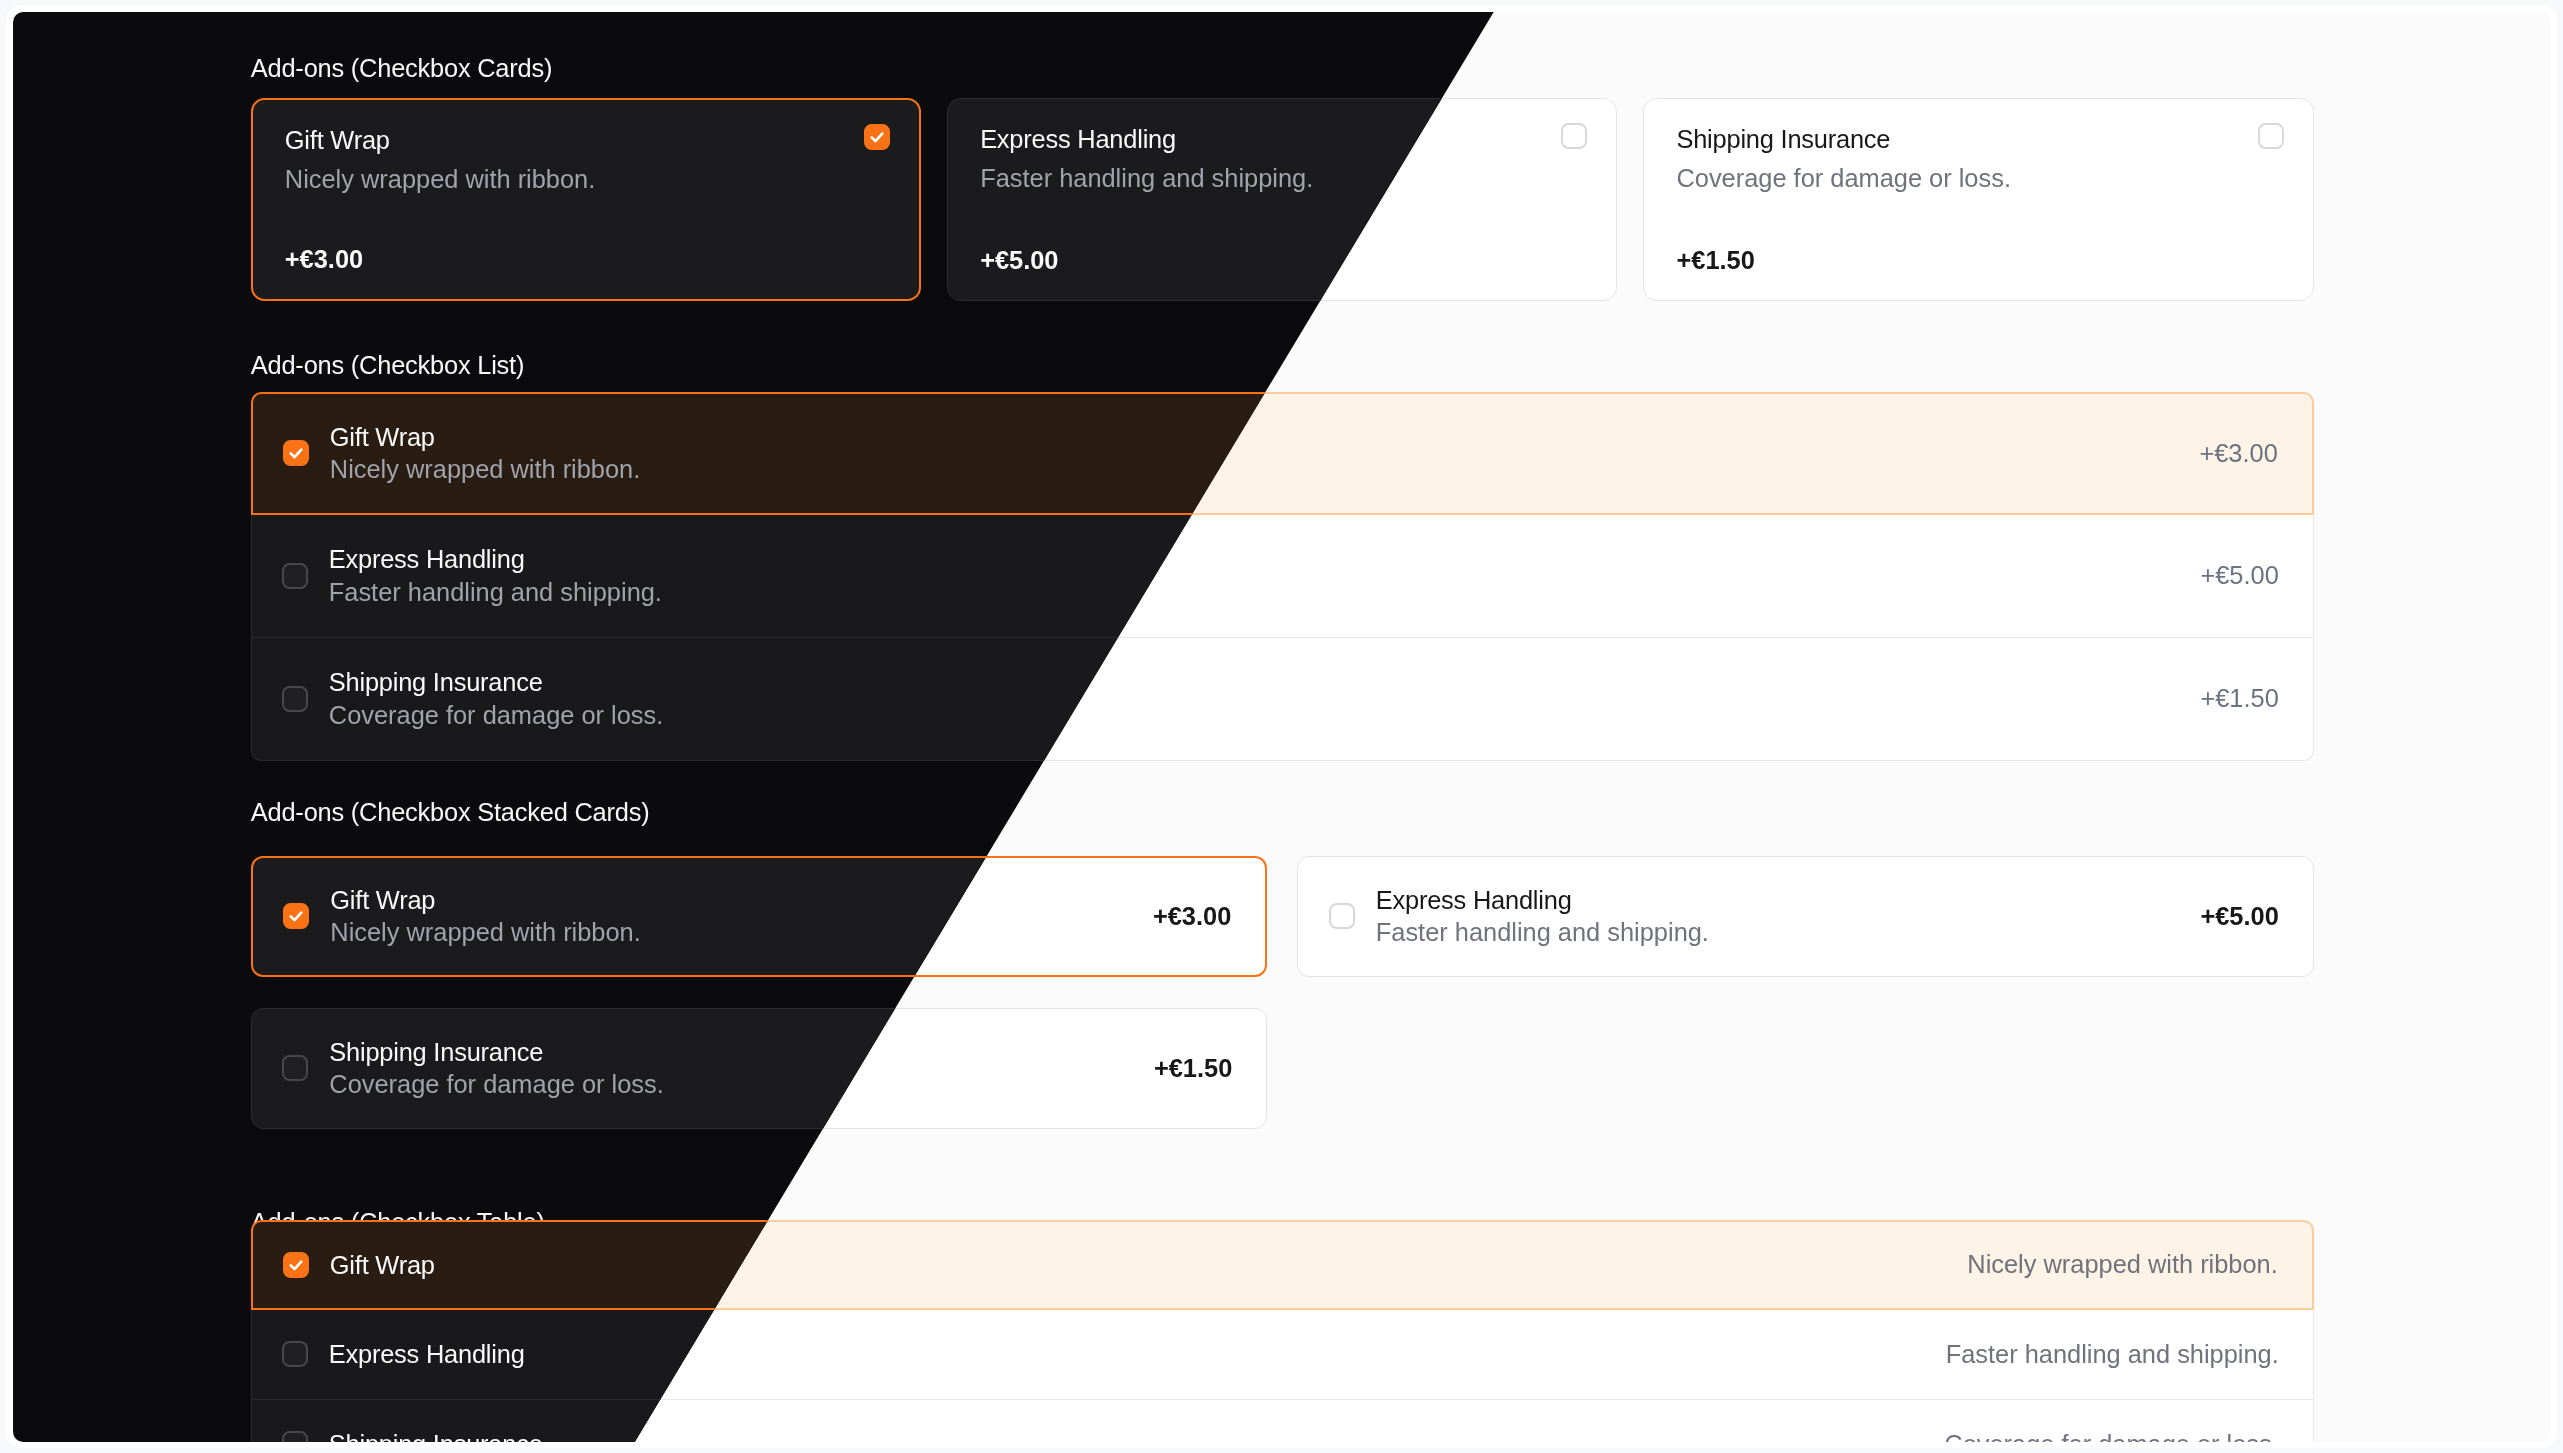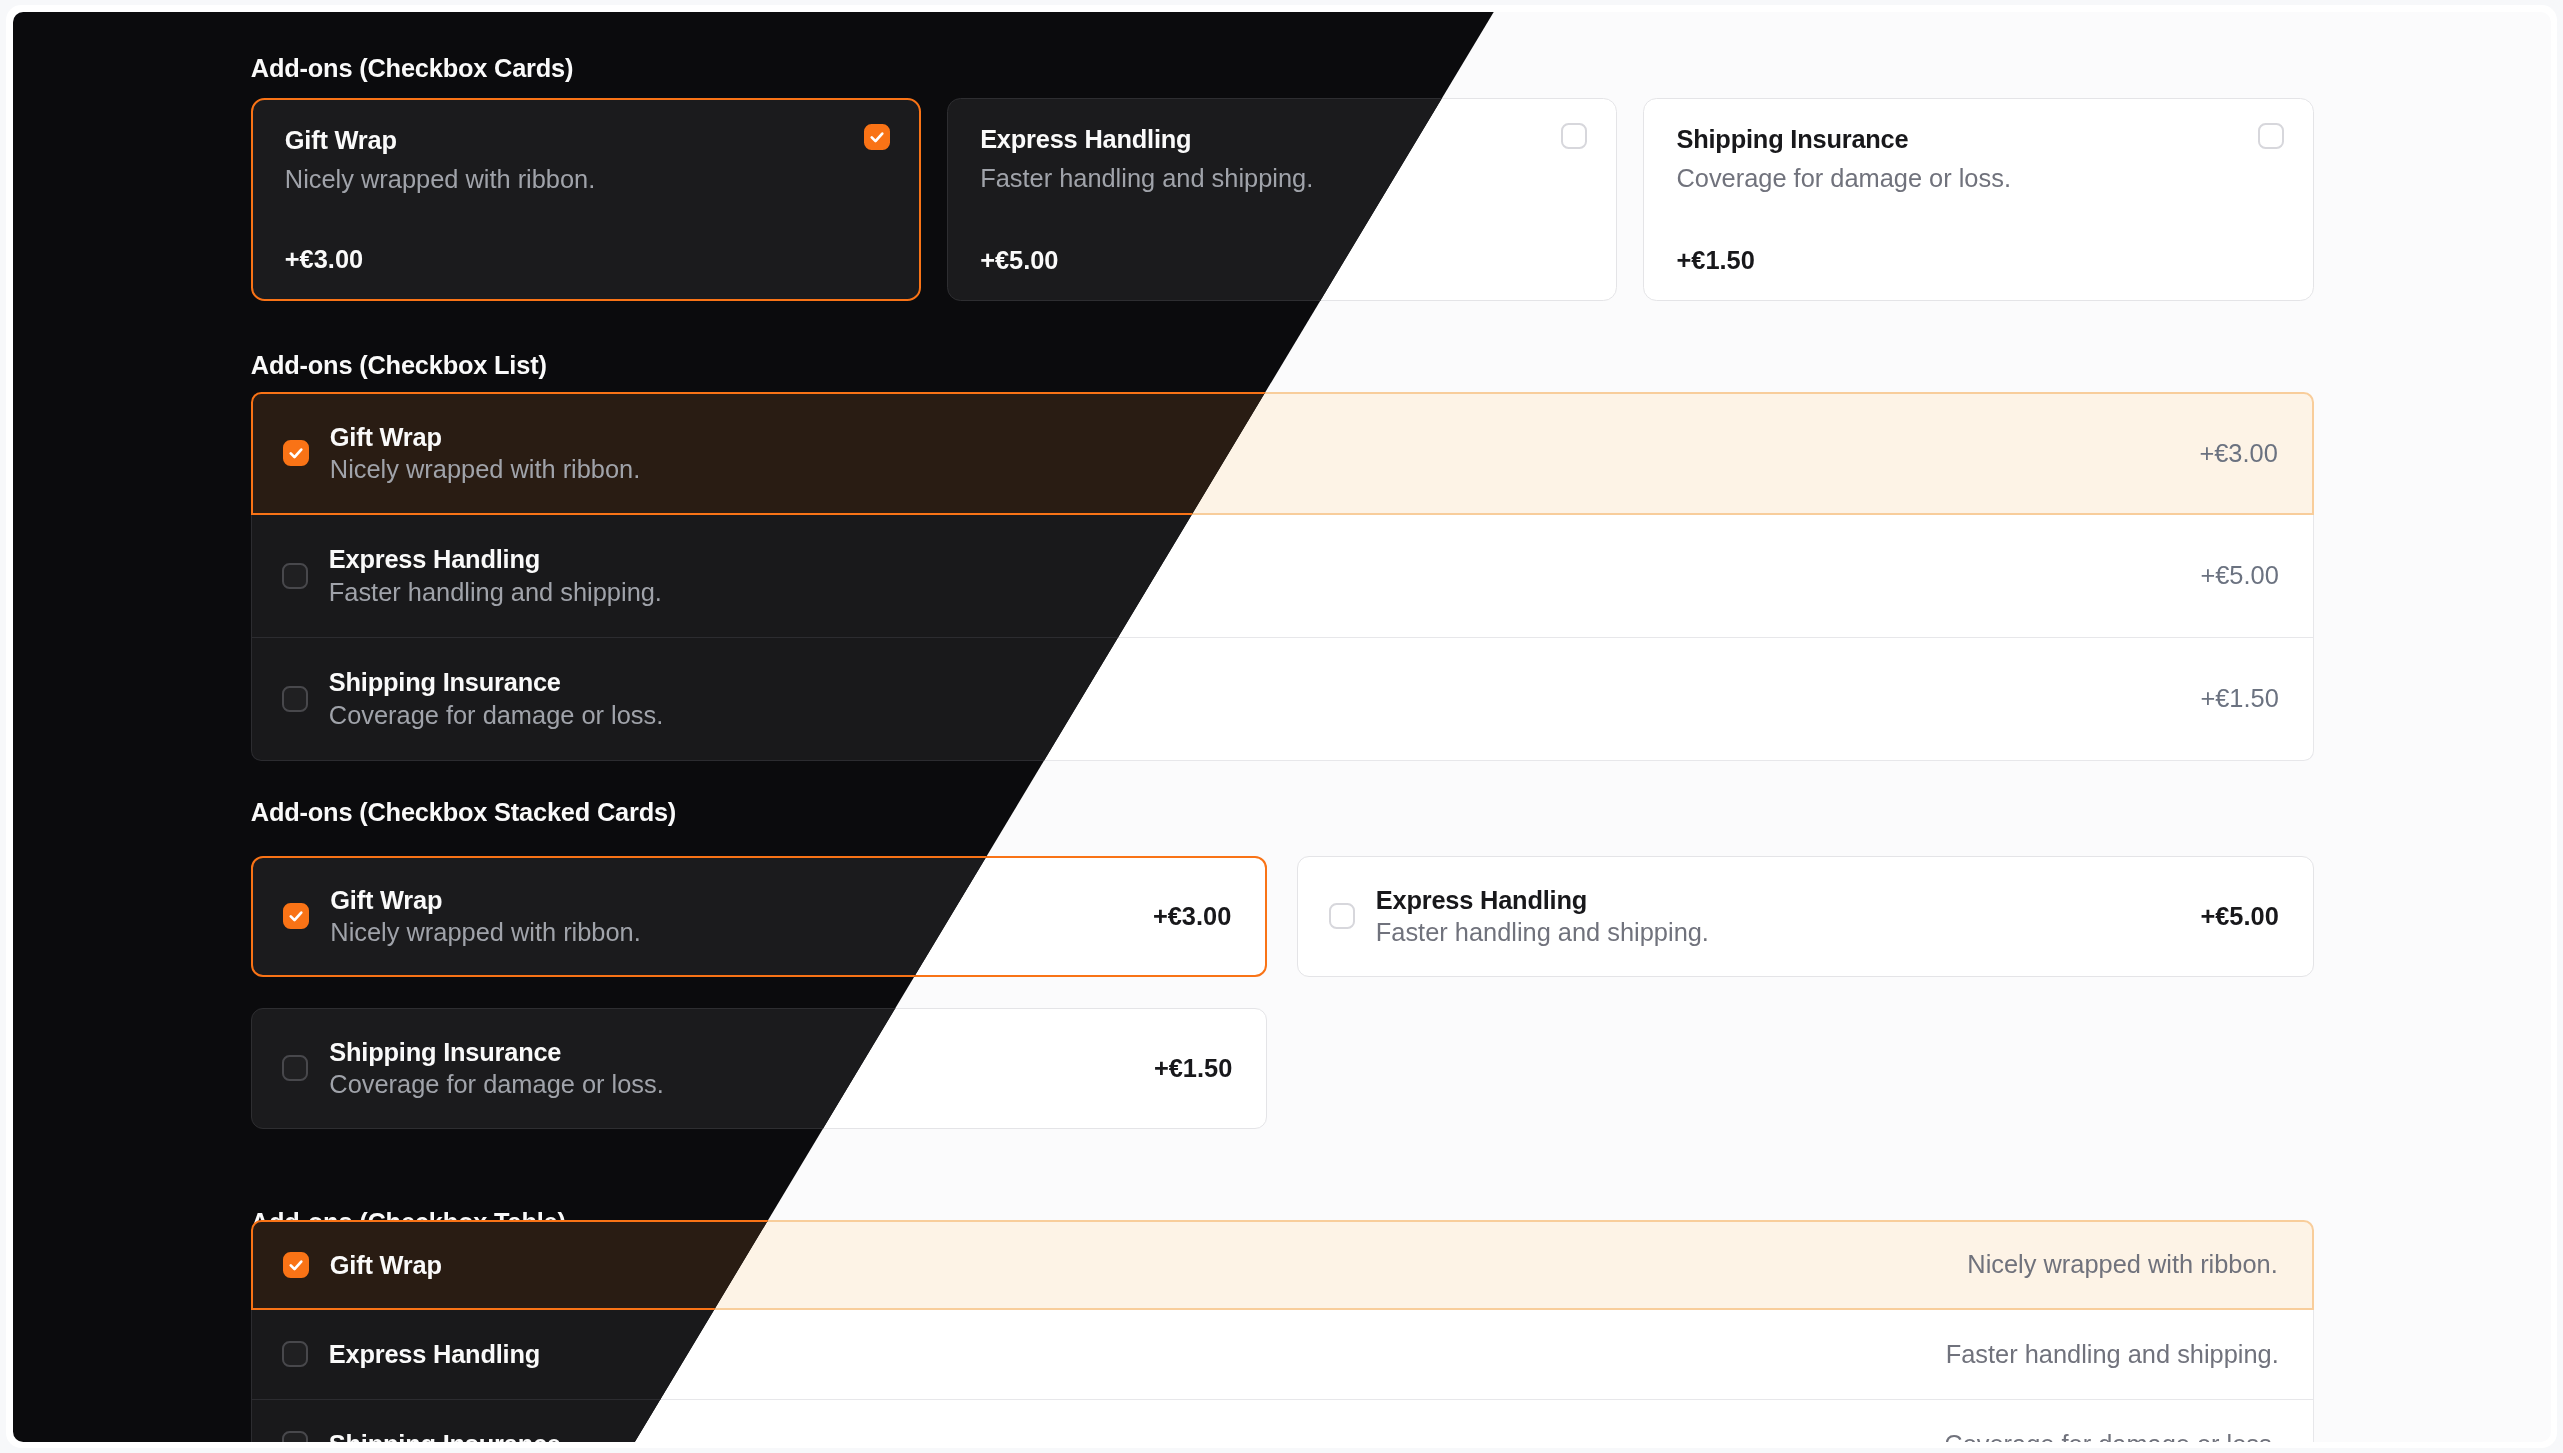--- a/index.html
+++ b/index.html
@@ -14,42 +14,42 @@
 
   .frame{position:absolute;left:6px;top:5.1px;width:2551px;height:1443px;background:#ffffff;border-radius:15.3px}
   .panel{position:absolute;left:6.8px;top:6.8px;width:2538px;height:1430px;border-radius:10.2px;overflow:hidden}
   .layer{position:absolute;inset:0}
   .theme-light{background:#fbfbfc;color:#18181b}
   .theme-dark{background:#0b0b0d;color:#fafafa;
     clip-path:polygon(0 0,1481px 0,622px 1430px,0 1430px)}
 
   .content{position:absolute;left:238px;top:0;width:2063px;height:1430px}
 
-  .heading{position:absolute;left:0;font-size:25.4px;font-weight:700;line-height:32px;letter-spacing:-0.2px}
+  .heading{position:absolute;left:0;font-size:25.4px;font-weight:400;line-height:32px;letter-spacing:-0.2px}
   .theme-dark .heading{color:#fafafa}
   .theme-light .heading{color:#18181b}
   .h-cards{top:40px}.h-list{top:337px}.h-stacked{top:784px}.h-table{top:1194px}
 
   
   .cb{width:26px;height:26px;border-radius:7.6px;border:2.1px solid #d7d7dc;background:#fff;
       flex:none;display:flex;align-items:center;justify-content:center}
   .theme-dark .cb{background:#202022;border-color:#48484c}
   .cb svg{width:18px;height:18px;display:none}
   .cb.on{background:var(--accent);border-color:var(--accent)}
   .cb.on svg{display:block}
 
   
   .cards-grid{position:absolute;top:86px;left:0;width:100%;display:grid;
       grid-template-columns:repeat(3,1fr);gap:26px}
   .card{height:203px;border-radius:13.6px;border:1.7px solid #e4e4e7;background:#fff;
       padding:24px 29px 25.4px 32px;display:flex;flex-direction:column}
   .theme-dark .card{background:#1b1b1d;border-color:#2e2e31}
   .card.sel{border:2.5px solid var(--accent)}
   .card-top{display:flex;justify-content:space-between;align-items:flex-start}
-  .t-title{font-size:25.4px;font-weight:700;line-height:32px;letter-spacing:-0.2px}
+  .t-title{font-size:25.4px;font-weight:400;line-height:32px;letter-spacing:-0.2px}
   .theme-dark .t-title{color:#fafafa}
   .theme-light .t-title{color:#18181b}
   .t-desc{font-size:25.4px;line-height:32px;font-weight:400}
   .theme-dark .t-desc{color:#a0a3aa}
   .theme-light .t-desc{color:#70727c}
   .card .t-desc{margin-top:7.6px}
   .card-price{margin-top:auto;font-size:25.4px;font-weight:600}
 
   
   .list{position:absolute;top:380px;left:0;width:100%}

